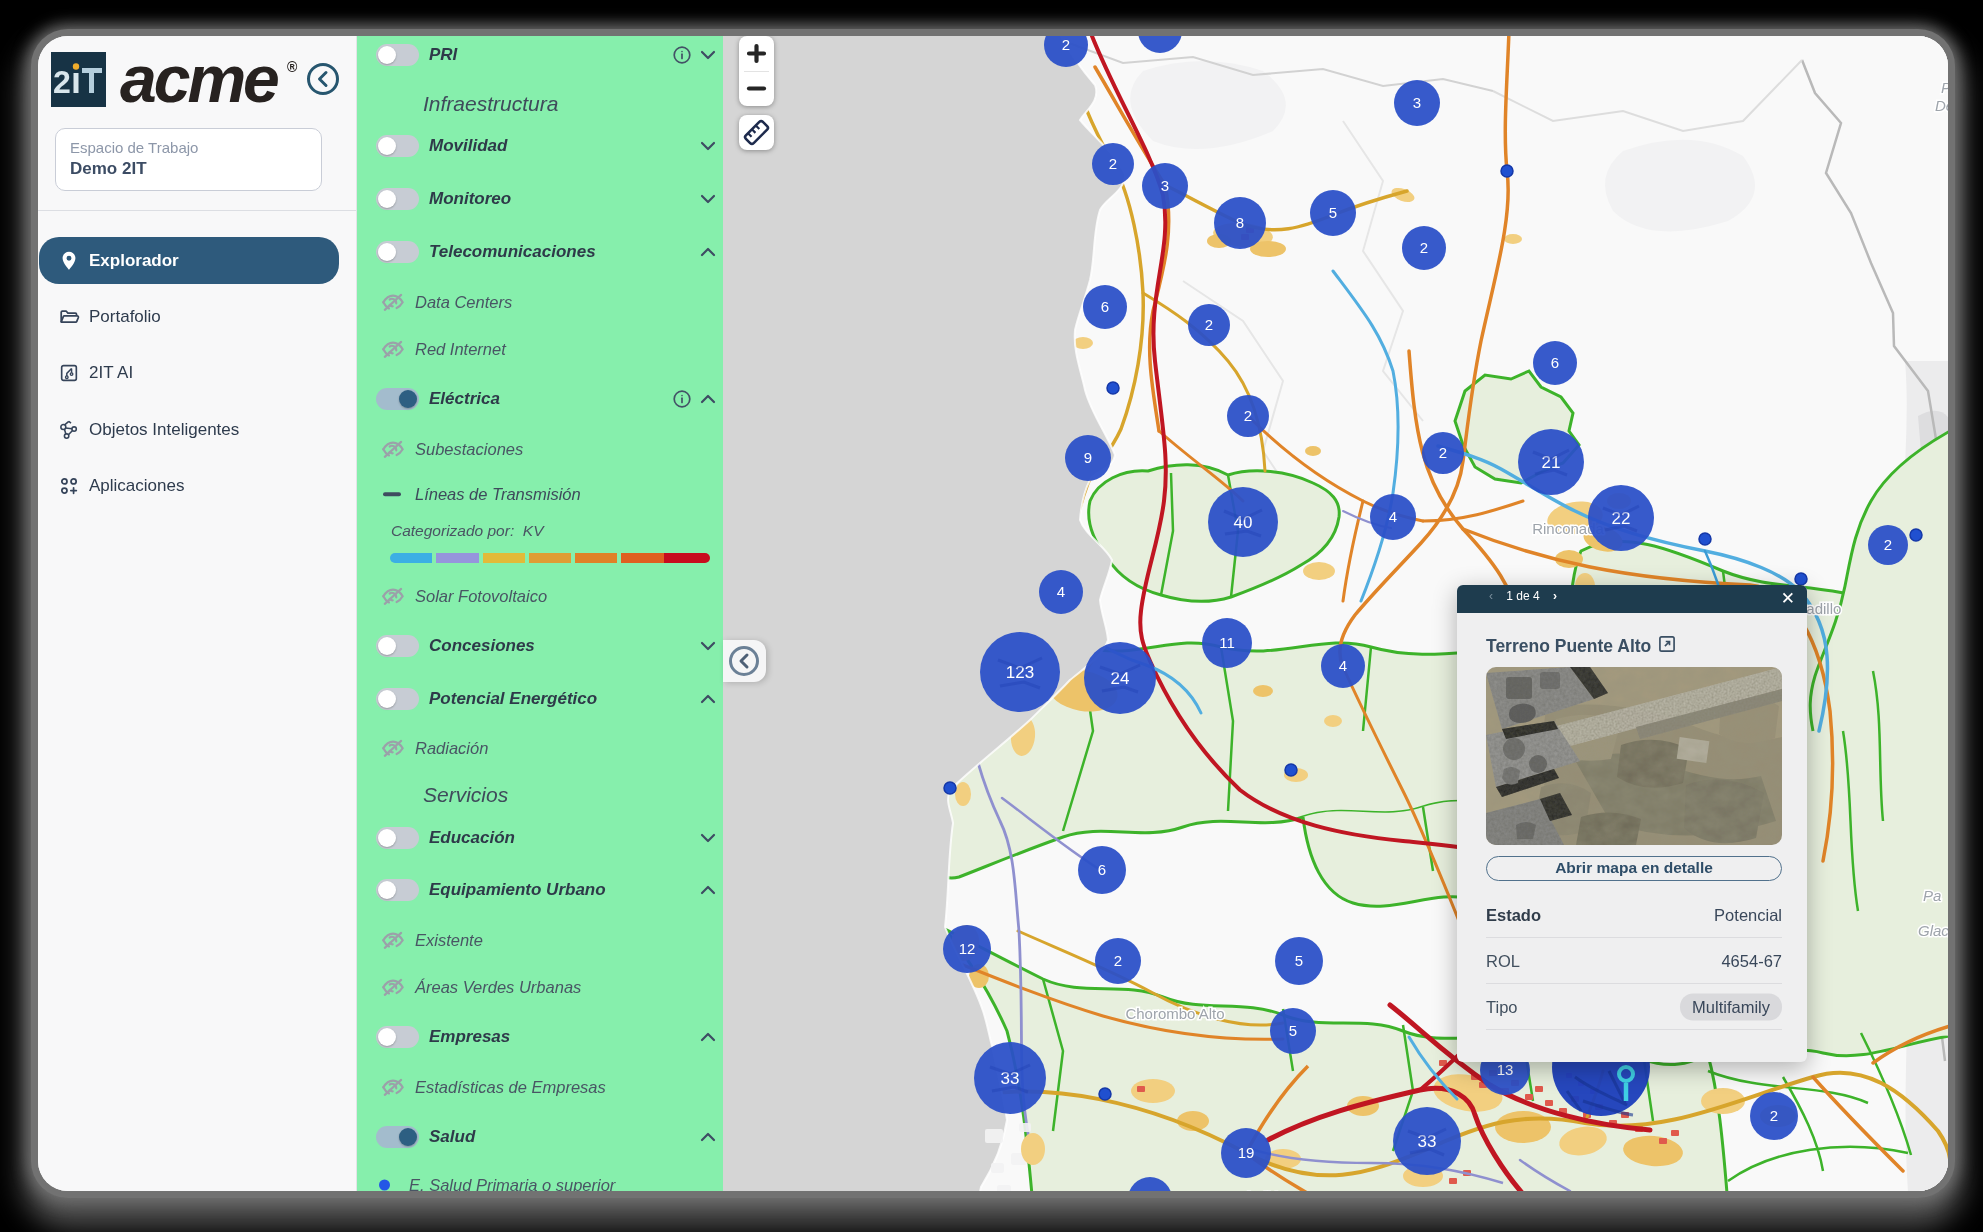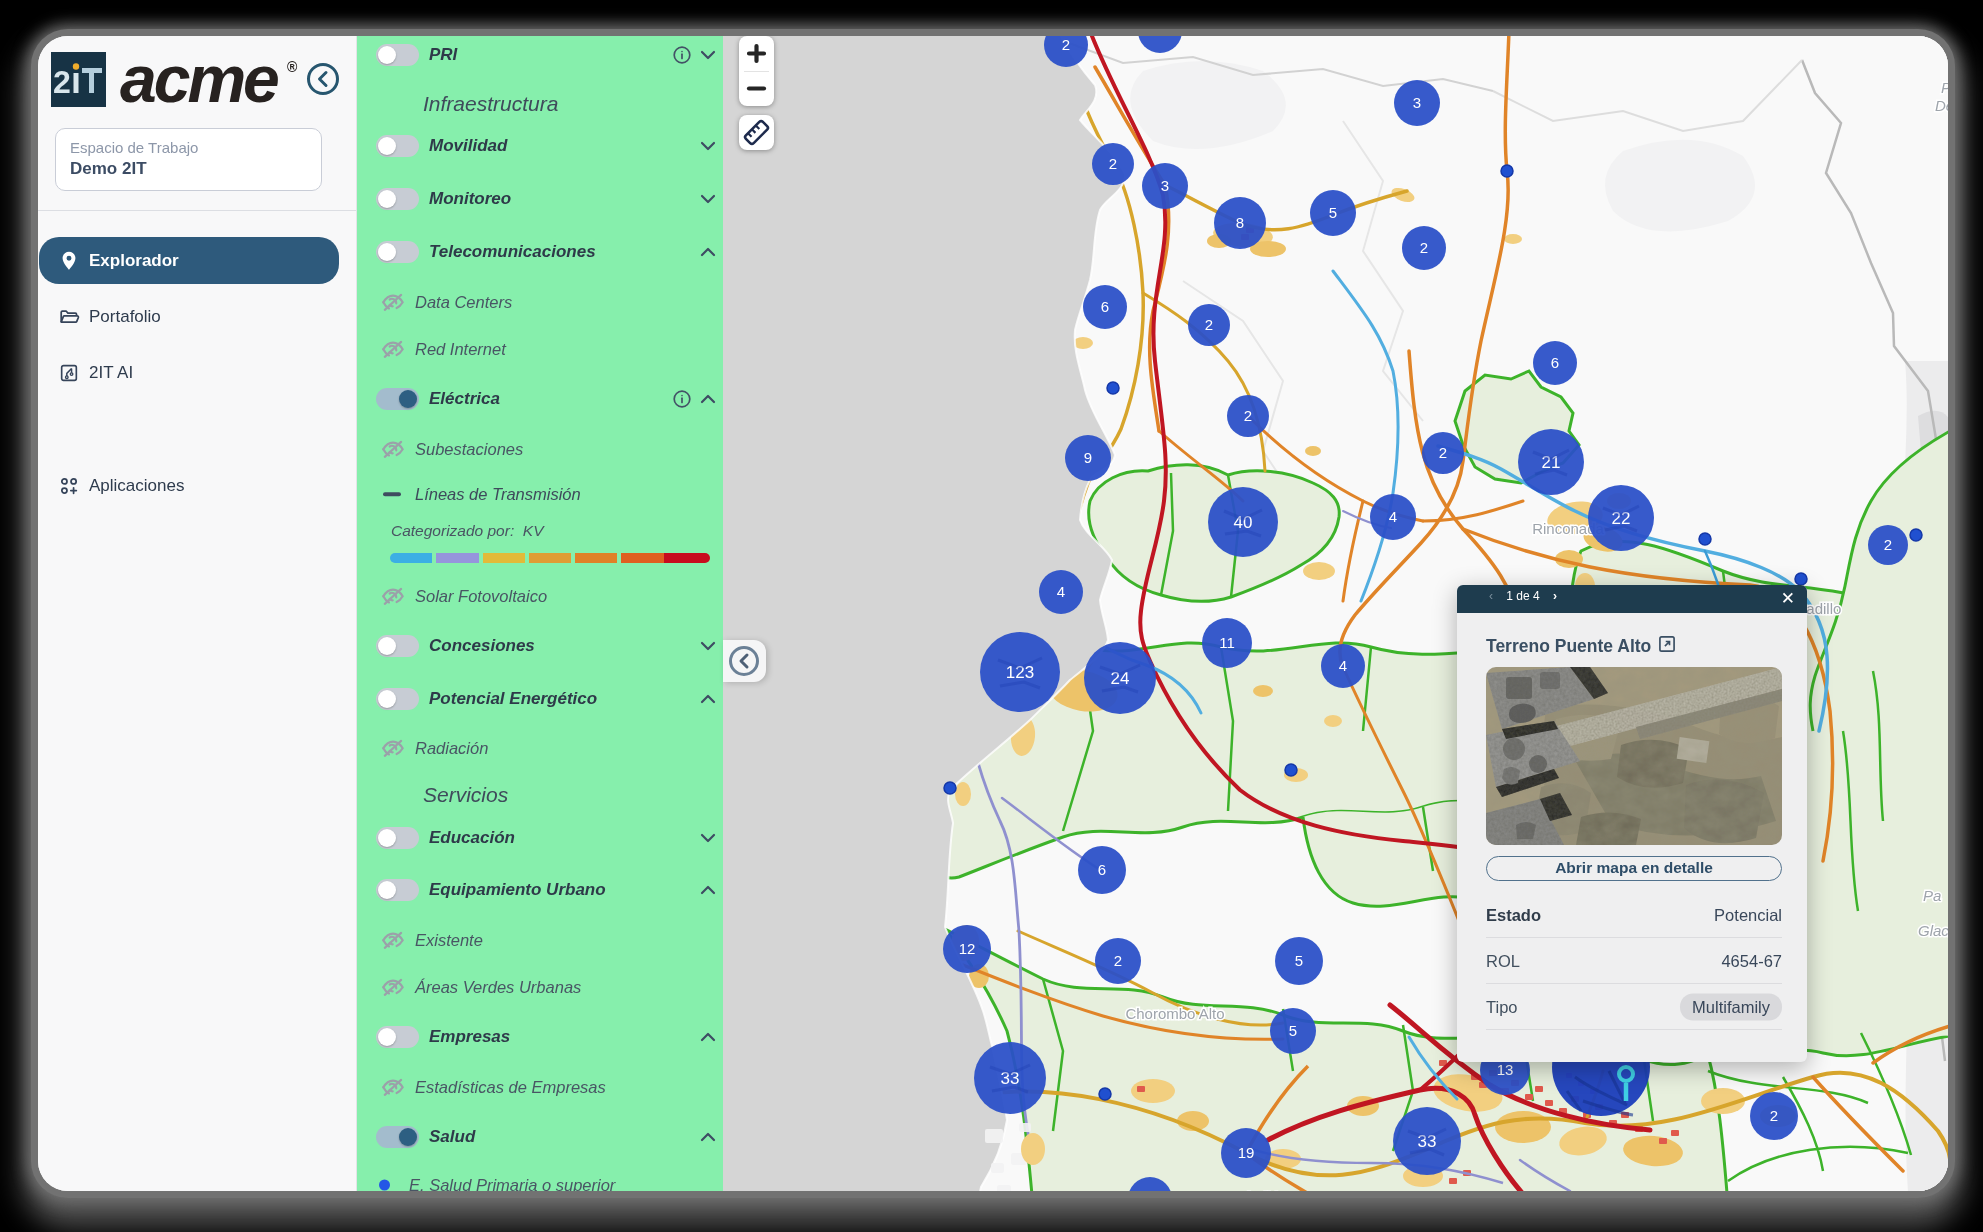--- a/index.html
+++ b/index.html
@@ -134,20 +134,29 @@
       </div>
     <div class="nav" style="top:318px;">
       <svg class="nico" viewBox="0 0 24 24" fill="none" stroke="#36445a" stroke-width="1.8">
           <rect x="4" y="4" width="16" height="16" rx="2"></rect>
           <path d="M14.8,7.2 L9.6,12.4 L9.6,15.2" stroke-width="1.6"></path>
           <circle cx="9.6" cy="16.6" r="1.4" stroke-width="1.5"></circle>
           <path d="M14.8,7.2 L14.8,11.8" stroke-width="1.6"></path>
           <circle cx="14.8" cy="13.2" r="1.4" stroke-width="1.5"></circle>
         </svg>
       <span>2IT AI</span>
+      </div>
+    <div class="nav" style="top:375px;">
+      <svg class="nico" viewBox="0 0 24 24" fill="none" stroke="#36445a" stroke-width="1.7">
+          <circle cx="5.8" cy="8.8" r="2.7"></circle>
+          <circle cx="17.6" cy="11" r="2.4"></circle>
+          <circle cx="9.4" cy="18.6" r="2.4"></circle>
+          <path d="M8.3,9.9 L15.3,10.7 M7,11.3 L8.6,16.3 M15.6,12.8 L11.4,17.2 M7.2,6.5 L11.8,2.6 M11.8,2.6 L14.2,4.4"></path>
+        </svg>
+      <span>Objetos Inteligentes</span>
       </div>
     <div class="nav" style="top:431px;">
       <svg class="nico" viewBox="0 0 24 24" fill="none" stroke="#36445a" stroke-width="1.9" stroke-linecap="round">
           <circle cx="7" cy="7" r="2.8"></circle>
           <circle cx="17" cy="7" r="2.8"></circle>
           <circle cx="7" cy="17" r="2.8"></circle>
           <path d="M17,14 L17,20 M14,17 L20,17"></path>
         </svg>
       <span>Aplicaciones</span>
       </div>

